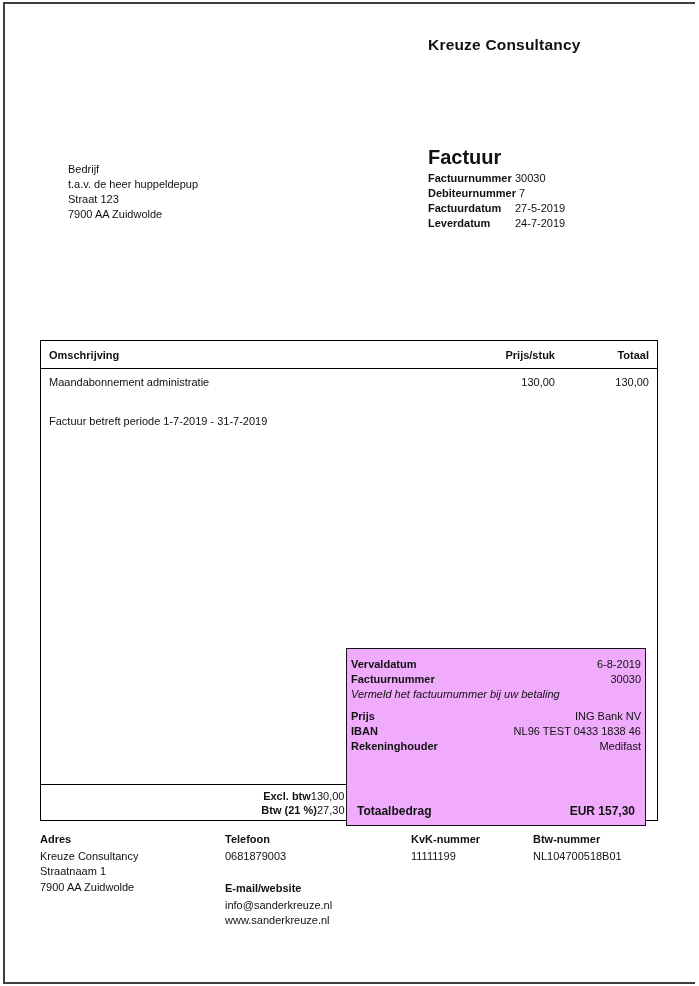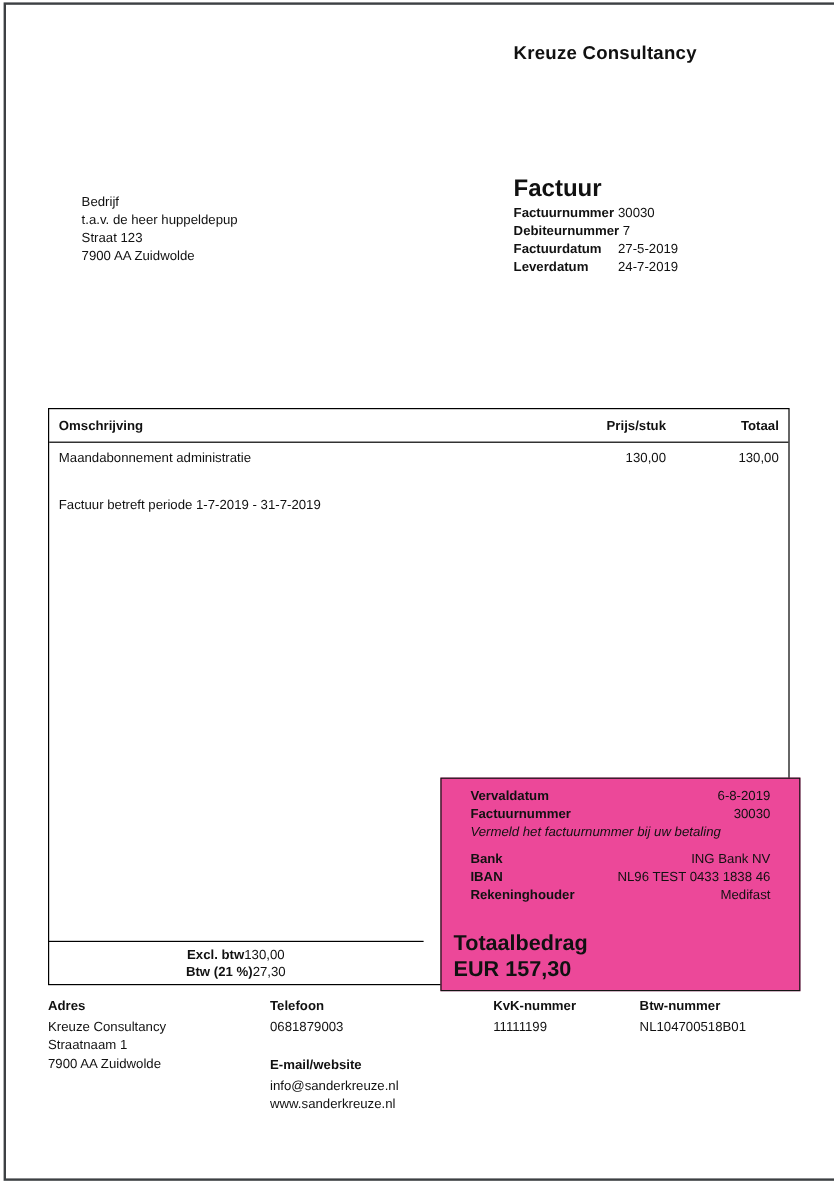--- a/index.html
+++ b/index.html
@@ -60,40 +60,40 @@
   .t-col-total { width:94px; text-align:right; }
   .t-note { padding:0 8px; margin-top:20px; line-height:14px; }
 
   .totals {
     position:absolute;
     left:-1.5px; bottom:-1.5px;
     width:313px;
     border-top:1.2px solid #000;
     padding:4px 8px 4px 9px;
   }
-  .totals .tot-row { display:flex; justify-content:center; line-height:14.5px; }
+  .totals .tot-row { display:flex; justify-content:flex-end; line-height:14.5px; }
   .totals .tot-row .lbl { font-weight:bold; }
 
   .payment-box {
     position:absolute;
-    left:367px; top:648px;
+    left:346px; top:648px;
     width:300px; height:178px;
-    background:#ec4899;
+    background:#f0abfc;
     border:1.6px solid #141414;
-    padding:8px 24px;
+    padding:8px 4px;
   }
   .pb-row { display:flex; justify-content:space-between; line-height:15px; }
   .pb-row .lbl { font-weight:bold; }
   .pb-note { font-style:italic; line-height:15px; }
   .pb-bank { margin-top:7px; }
   .pb-total {
     position:absolute;
     left:10px; right:10px; bottom:7px;
     display:flex; justify-content:space-between;
-    font-size:18px; font-weight:bold;flex-direction:column;
+    font-size:12px; font-weight:bold;
   }
 
   .footer-col { position:absolute; line-height:15.5px; }
   .footer-col .lbl { font-weight:bold; display:block; margin-bottom:1px; }
   .fc-1 { left:40px;  top:832px; }
   .fc-2 { left:225px; top:832px; }
   .fc-3 { left:411px; top:832px; }
   .fc-4 { left:533px; top:832px; }
   .fc-group2 { margin-top:17px; }
 </style>
@@ -163,21 +163,21 @@
       <span>6-8-2019</span>
     </div>
     <div class="pb-row">
       <span class="lbl">Factuurnummer</span>
       <span>30030</span>
     </div>
     <div class="pb-note">Vermeld het factuurnummer bij uw betaling</div>
 
     <div class="pb-bank">
       <div class="pb-row">
-        <span class="lbl">Bank</span>
+        <span class="lbl">Prijs</span>
         <span>ING Bank NV</span>
       </div>
       <div class="pb-row">
         <span class="lbl">IBAN</span>
         <span>NL96 TEST 0433 1838 46</span>
       </div>
       <div class="pb-row">
         <span class="lbl">Rekeninghouder</span>
         <span>Medifast</span>
       </div>

